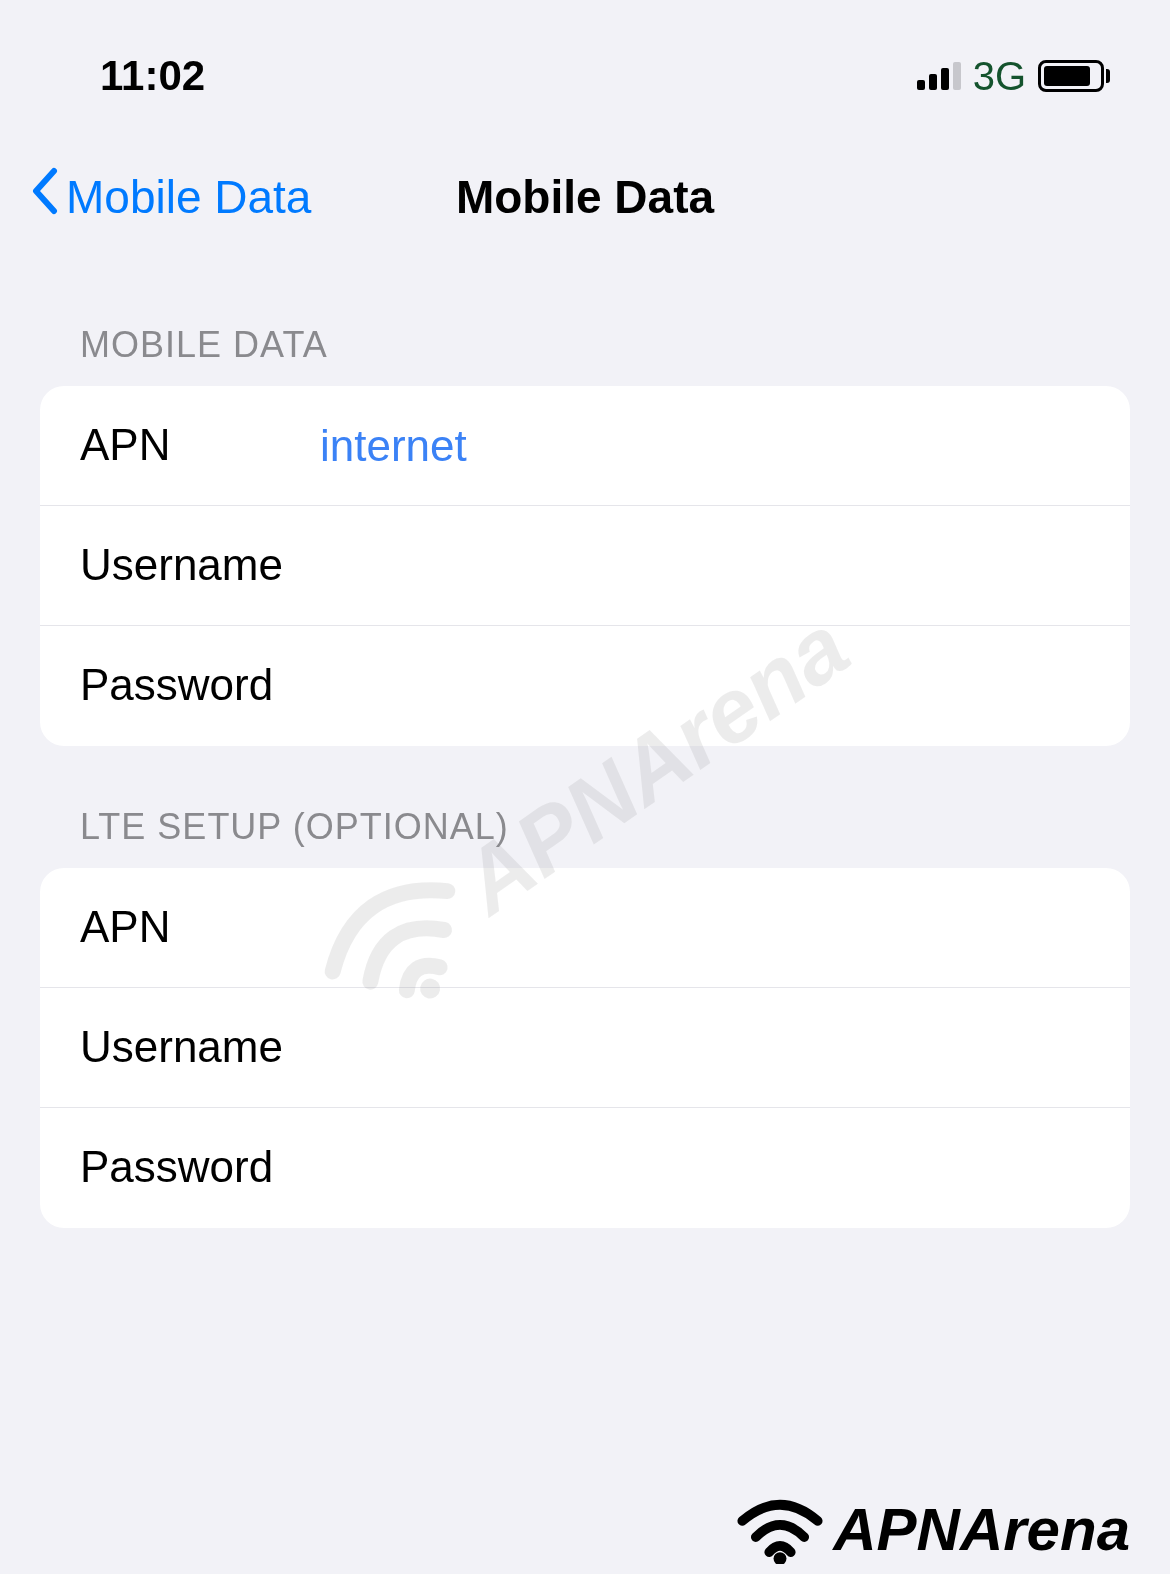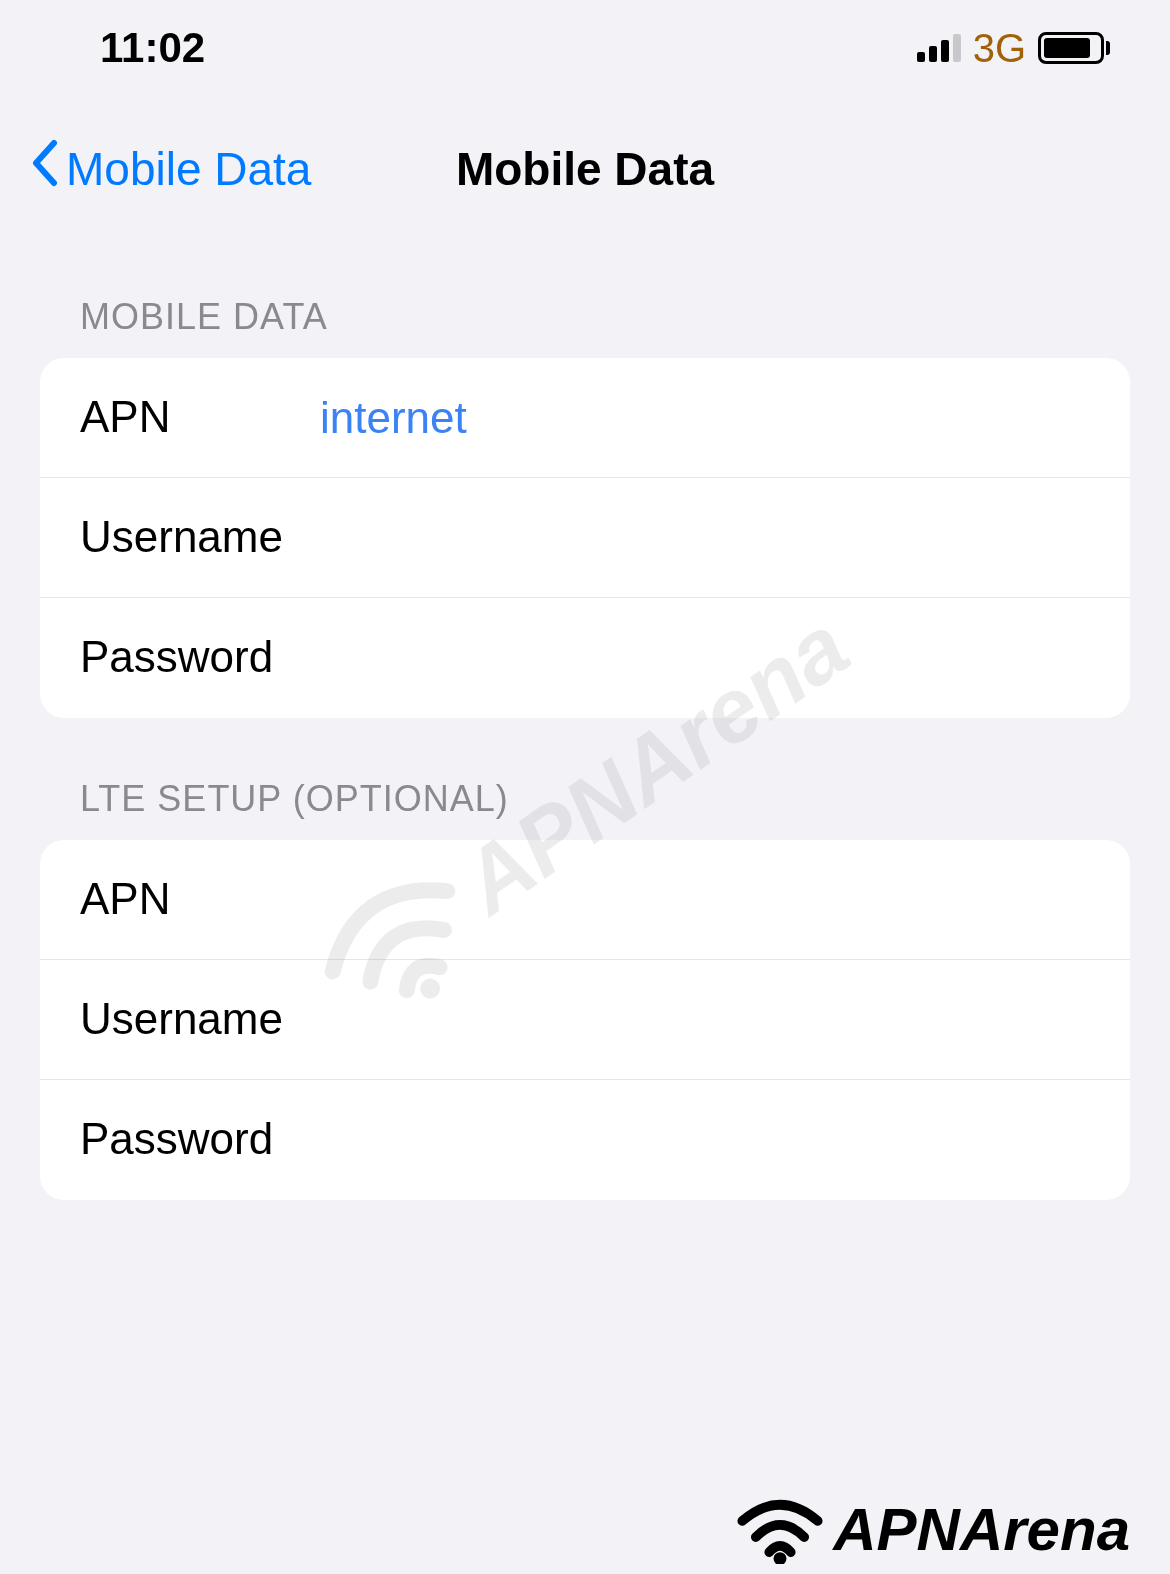--- a/index.html
+++ b/index.html
@@ -13,21 +13,21 @@
       height: 1574px;
       background: #f2f2f7;
       font-family: -apple-system, BlinkMacSystemFont, "Segoe UI", Helvetica, Arial, sans-serif;
       position: relative;
       overflow: hidden;
     }
     .status-bar {
       display: flex;
       justify-content: space-between;
       align-items: center;
-      padding: 24px 60px 20px 100px;
+      padding: 52px 60px 20px 100px;
     }
     .status-time {
       font-size: 42px;
       font-weight: 600;
       color: #000;
     }
     .status-right {
       display: flex;
       align-items: center;
       gap: 12px;
@@ -43,21 +43,21 @@
       background: #000;
       border-radius: 2px;
     }
     .signal-bar.b1 { height: 10px; }
     .signal-bar.b2 { height: 16px; }
     .signal-bar.b3 { height: 22px; }
     .signal-bar.b4 { height: 28px; background: #c7c7cc; }
     .network-label {
       font-size: 40px;
       font-weight: 400;
-      color: #a16207;
+      color: #14532d;
     }
     .battery {
       display: flex;
       align-items: center;
     }
     .battery-body {
       width: 66px;
       height: 32px;
       border: 3px solid #000;
       border-radius: 8px;

